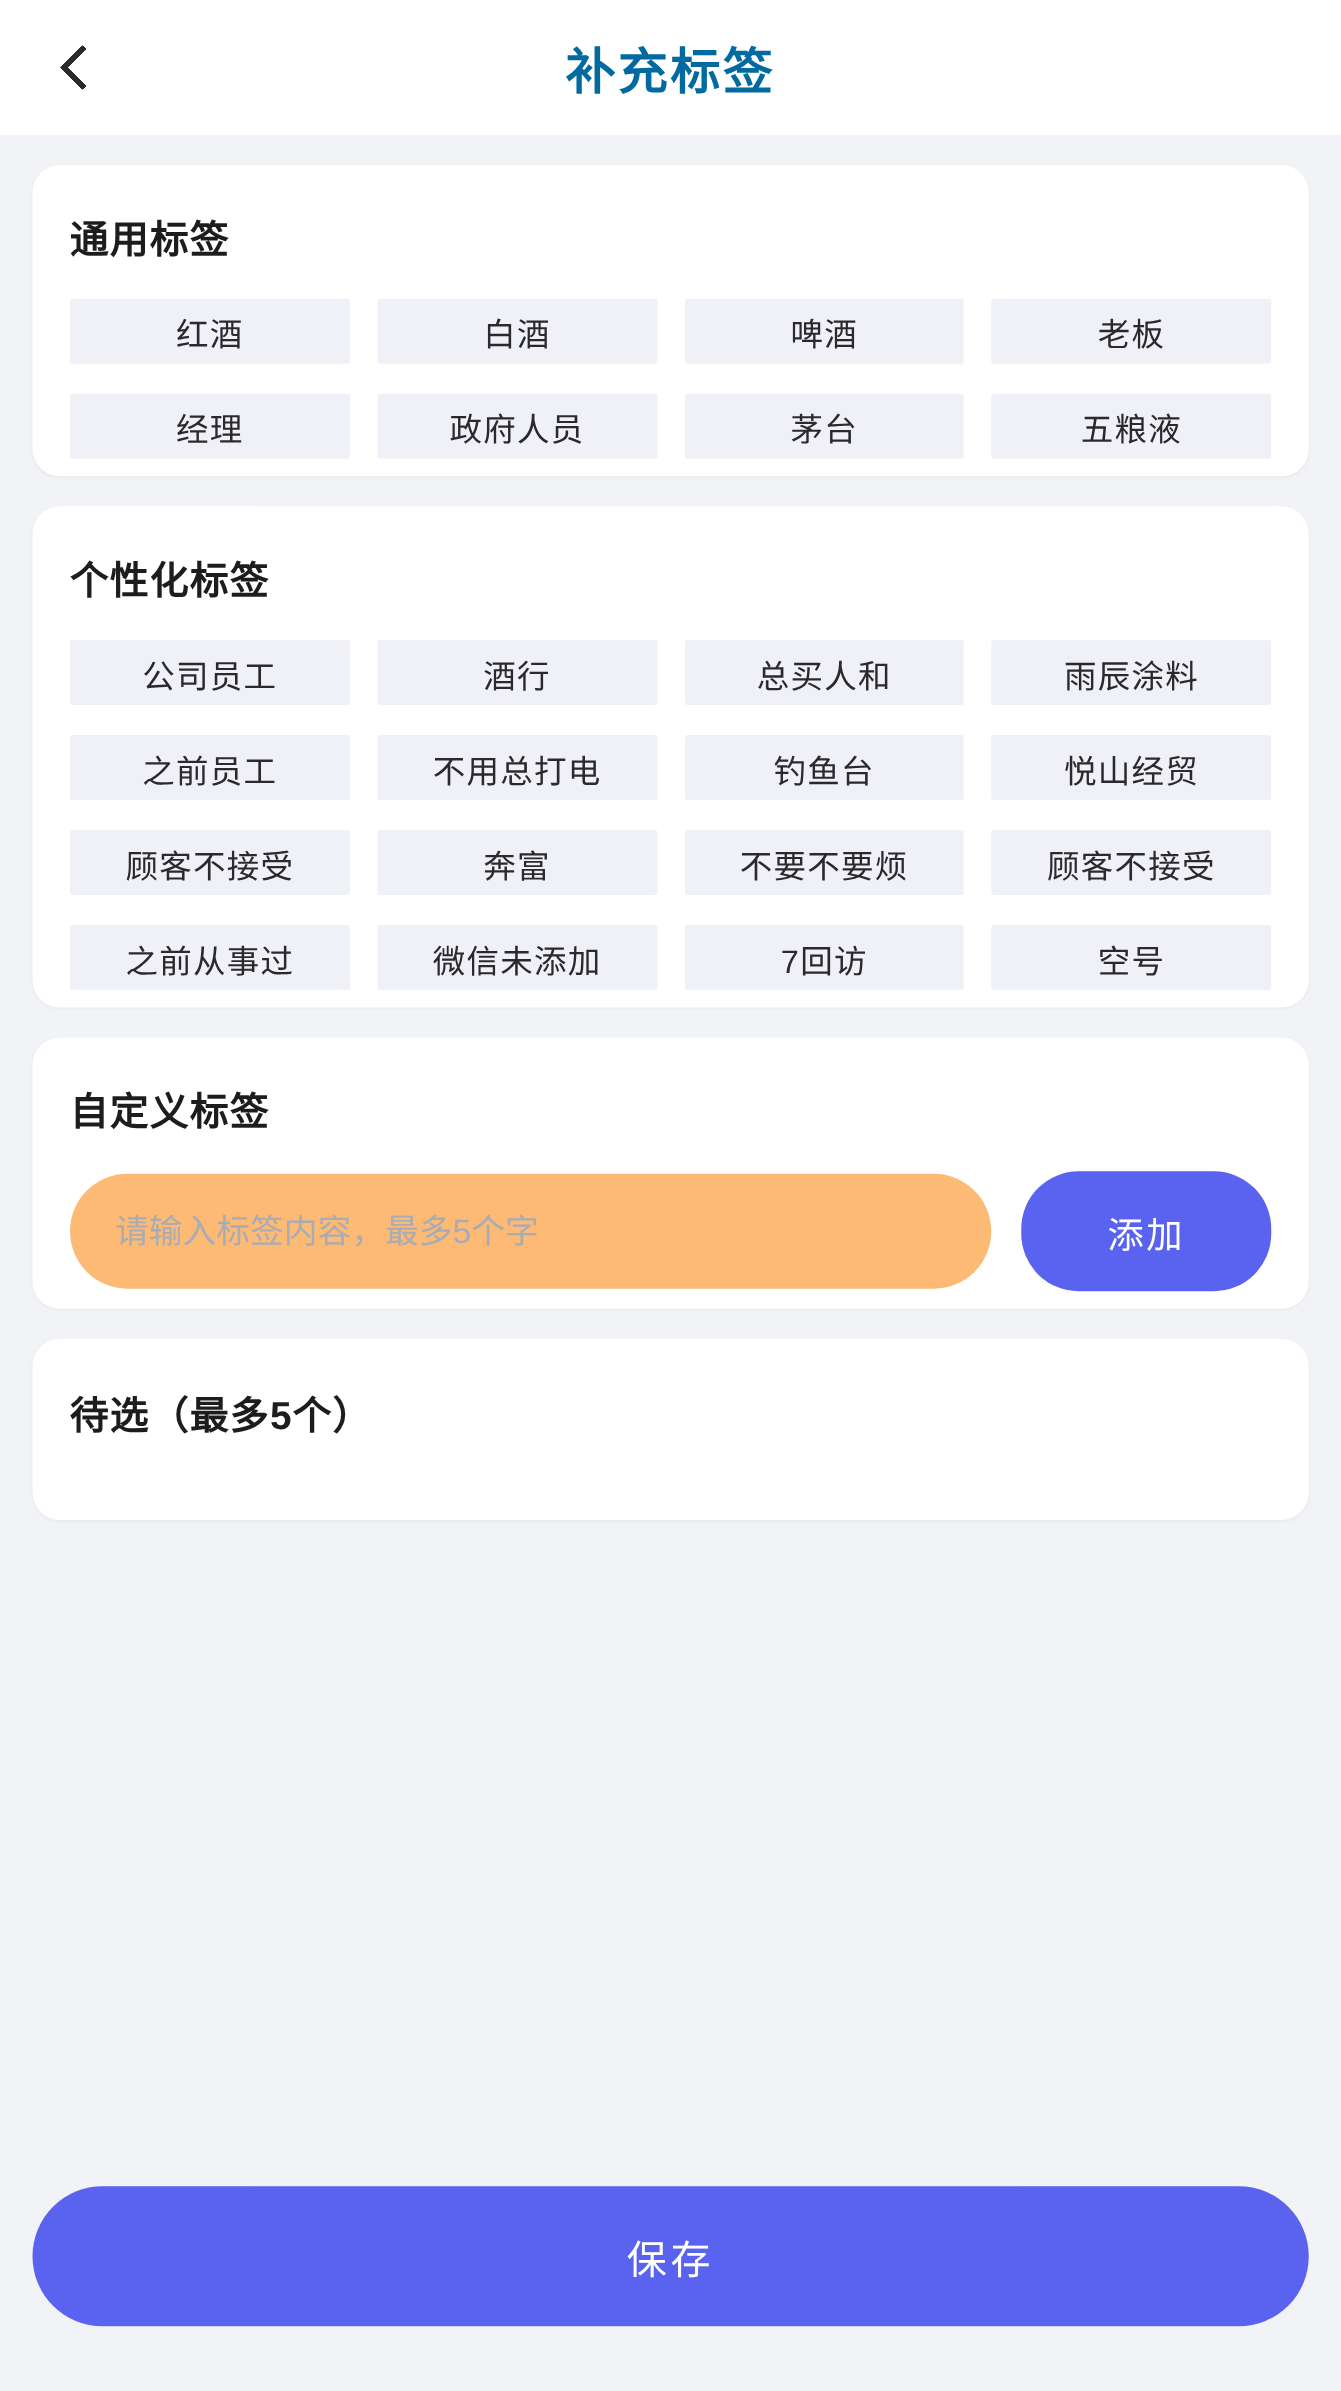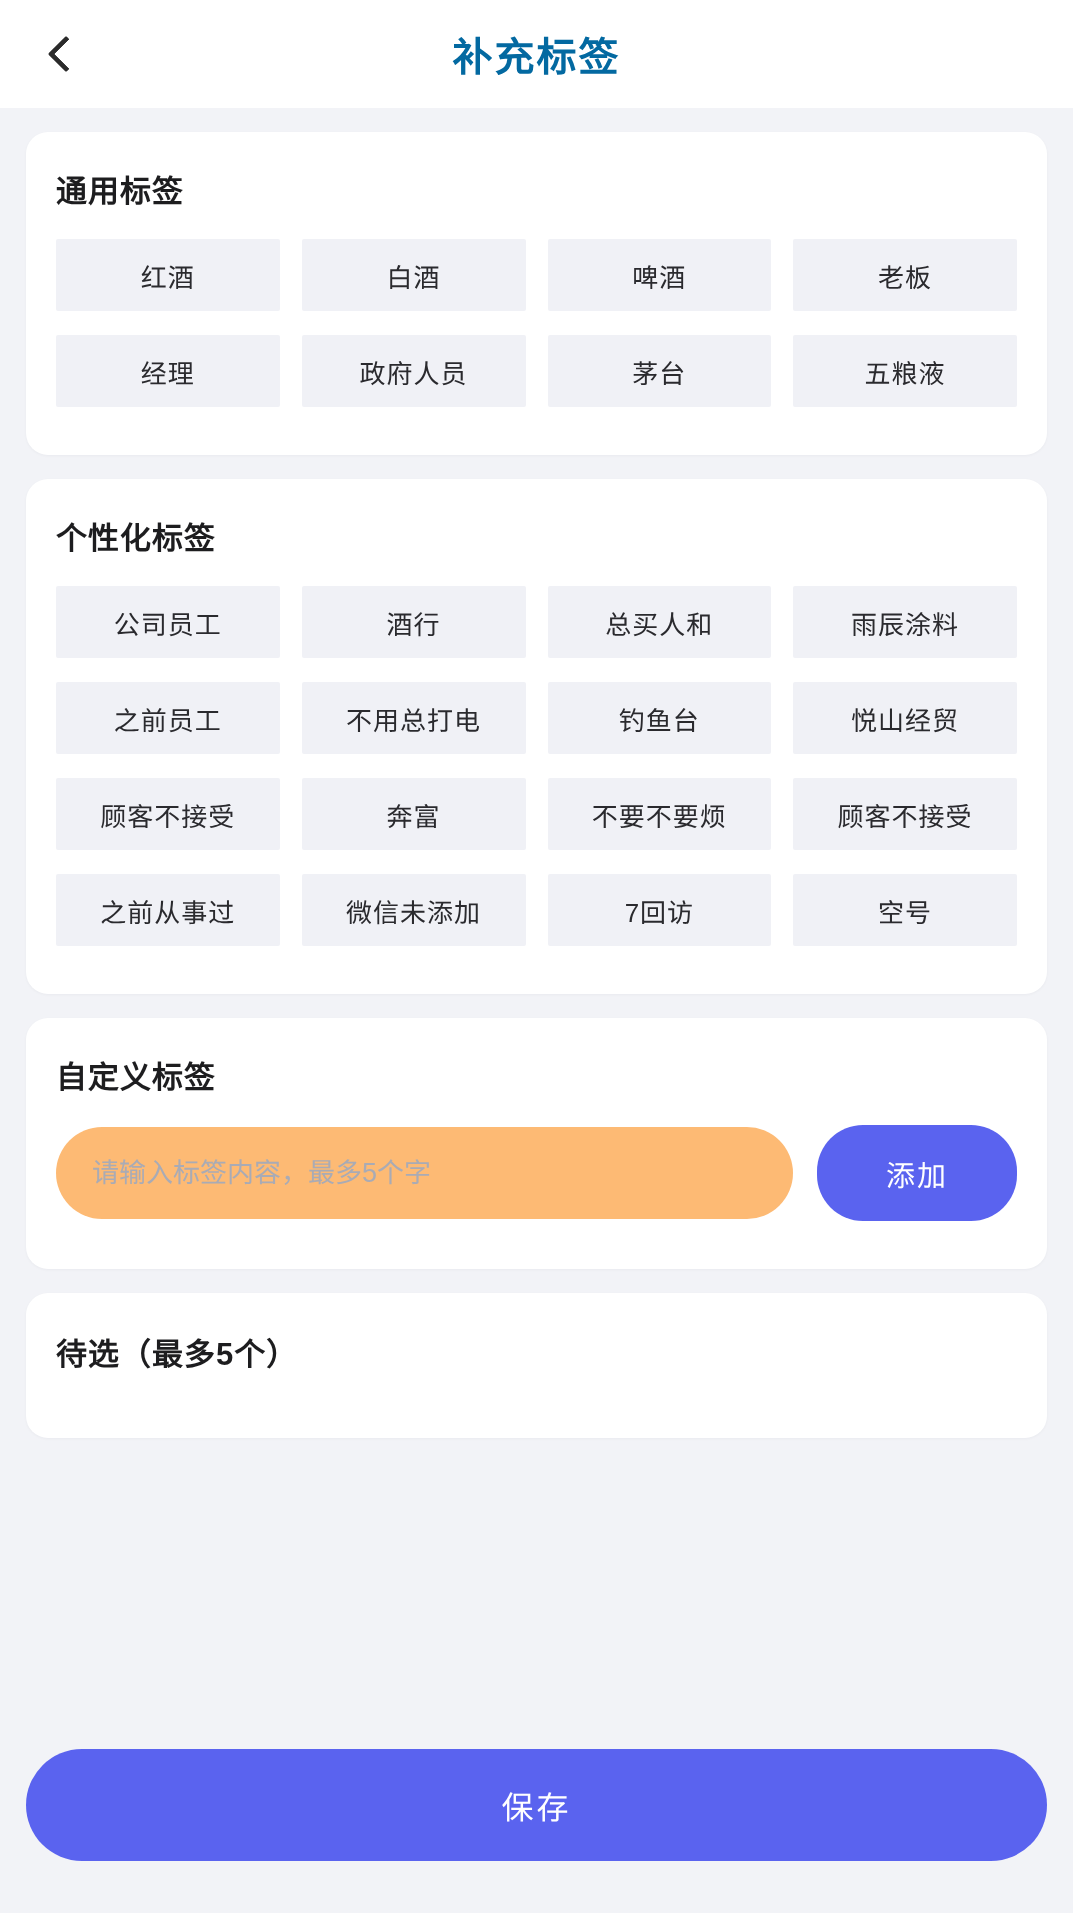--- a/index.html
+++ b/index.html
@@ -37,35 +37,35 @@
   }
 
   
   .body {
     flex:1 1 auto; overflow:hidden;
     padding:0 26px;
     display:flex; flex-direction:column;
   }
   .card {
     background:#ffffff; border-radius:22px;
-    margin-top:24px; padding:34px 30px 48px 30px;
+    margin-top:24px; padding:34px 30px 14px 30px;
     box-shadow:0 1px 3px rgba(20,25,60,0.04);
   }
   .card-title {
     font-size:31px; font-weight:bold; color:#1d1d1f;
     letter-spacing:1px; margin-bottom:28px;
   }
 
   
   .tag-grid {
     display:grid; grid-template-columns:repeat(4,1fr);
     gap:24px 22px;
   }
   .tag {
-    height:72px; border-radius:2px;
+    height:52px; border-radius:2px;
     background:#f0f1f6;
     display:flex; align-items:center; justify-content:center;
     font-size:26px; color:#2a2a2e; letter-spacing:1px;
     cursor:pointer; white-space:nowrap; overflow:hidden;text-align:center;
   }
 
   
   .custom-row {
     display:flex; align-items:center; gap:24px;
   }

